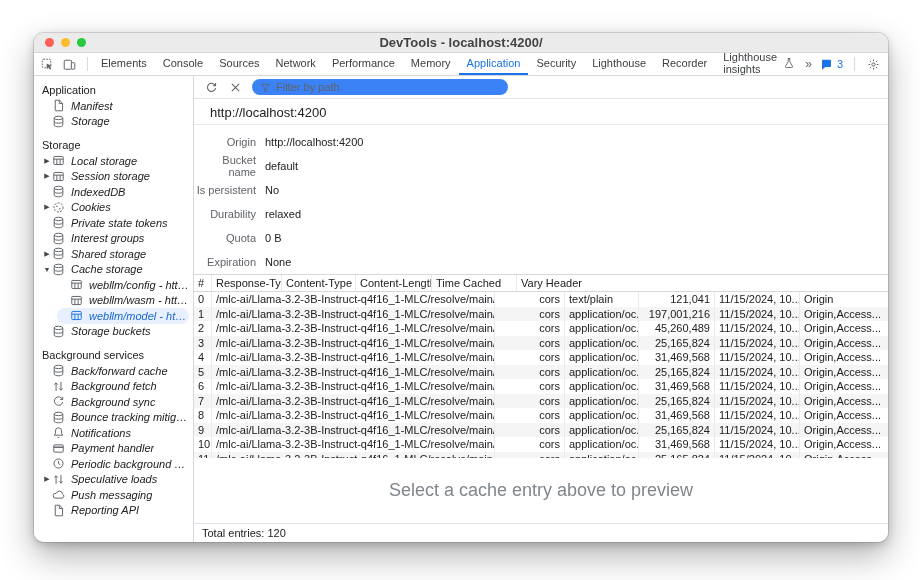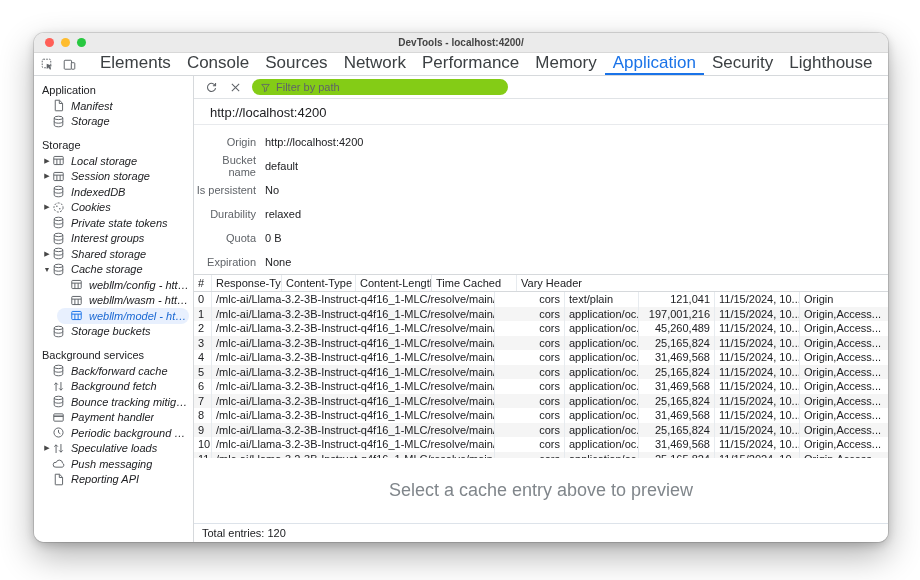--- a/index.html
+++ b/index.html
@@ -9,31 +9,31 @@
   .window { position:absolute; left:34px; top:33px; width:854px; height:509px;
     background:#fff; border-radius:10px; overflow:hidden;
     box-shadow:0 14px 34px rgba(0,0,0,.30), 0 3px 10px rgba(0,0,0,.18), 0 0 0 1px rgba(0,0,0,.12);
     display:flex; flex-direction:column; }
   
   .titlebar { height:20px; background:#ebebeb; border-bottom:1px solid #d8d8d8;
     display:flex; align-items:center; position:relative; flex:0 0 auto; }
   .traffic { display:flex; gap:7px; margin-left:11px; }
   .tl { width:9px; height:9px; border-radius:50%; display:inline-block; }
   .tl.red{ background:#ff5f57; } .tl.yellow{ background:#febc2e; } .tl.green{ background:#28c840; }
-  .win-title { position:absolute; left:0; right:0; text-align:center; font-size:10px;
+  .win-title { position:absolute; left:0; right:0; text-align:center; font-size:13px;
     font-weight:bold; color:#444; }
   
   .tabbar { height:23px; border-bottom:1px solid #d6d9dc; display:flex; align-items:center;
     background:#fff; flex:0 0 auto; padding-left:6px; }
   .tb-icon { width:14px; height:14px; display:inline-flex; align-items:center; justify-content:center; }
   .tb-icon svg { width:13px; height:13px; }
   .tabbar .lead { display:flex; gap:8px; align-items:center; margin-right:6px; }
   .vdiv { width:1px; height:14px; background:#d6d9dc; margin:0 5px; }
   .tabs { display:flex; align-items:center; height:100%; }
-  .tab { height:100%; display:flex; align-items:center; padding:0 8px; font-size:17px;
+  .tab { height:100%; display:flex; align-items:center; padding:0 8px; font-size:11px;
     color:#3c4043; cursor:default; border-bottom:2px solid transparent; }
   .tab.selected { color:#1a73e8; border-bottom-color:#1a73e8; }
   .tab .tab-trailing { margin-left:4px; width:12px; height:12px; }
   .tab .tab-trailing svg{ width:12px; height:12px; }
   .tabbar-right { margin-left:auto; display:flex; align-items:center; gap:6px; padding-right:8px; }
   .more-tabs { font-size:12px; color:#5f6368; padding:0 2px; }
   .msg-group { display:flex; align-items:center; gap:3px; }
   .msg-count { font-size:11px; color:#1a73e8; }
   
   .body { flex:1; display:flex; min-height:0; }
@@ -47,21 +47,21 @@
   .sb-item.selected { background:#e8f0fe; color:#1967d2; }
   .sb-item.selected svg * { stroke:#1a73e8; }
   .expander { width:10px; font-size:7px; color:#474747; text-align:center; flex:0 0 auto; }
   .sb-icon { width:13px; height:13px; margin-right:6px; flex:0 0 auto; display:inline-flex; }
   .sb-icon svg { width:13px; height:13px; }
   .sb-label { overflow:hidden; text-overflow:ellipsis; }
   
   .main { flex:1; display:flex; flex-direction:column; min-width:0; background:#fff; }
   .panel-toolbar { height:23px; flex:0 0 auto; border-bottom:1px solid #e0e3e6;
     display:flex; align-items:center; gap:10px; padding-left:10px; }
-  .filter-pill { width:256px; height:16px; background:#84cc16; border-radius:9px;
+  .filter-pill { width:256px; height:16px; background:#3b82f6; border-radius:9px;
     display:flex; align-items:center; padding:0 7px; gap:4px; }
   .filter-pill svg { width:11px; height:11px; }
   .filter-input { border:none; background:transparent; outline:none; font-size:11px;
     color:#202124; width:100%; font-family:inherit; }
   .filter-input::placeholder { color:#5f6368; }
   .origin-title { height:26px; flex:0 0 auto; border-bottom:1px solid #e8eaed;
     font-size:13px; color:#202124; padding:6px 0 0 16px; }
   .meta { height:149px; flex:0 0 auto; padding-top:5px; }
   .meta-row { display:flex; height:24px; align-items:center; font-size:11px; }
   .meta-label { width:62px; text-align:right; color:#5f6368; flex:0 0 auto; }
@@ -400,33 +400,53 @@
                 <div class="sb-item">
                   <span class="expander"></span>
                   <span class="sb-icon">
                   <svg viewBox="0 0 16 16" fill="none" stroke="#5f6368" stroke-width="1.2">
                     <path d="M5 13.5v-10M5 3.5 2.8 5.7M5 3.5l2.2 2.2M11 2.5v10M11 12.5l-2.2-2.2M11 12.5l2.2-2.2"></path>
                   </svg>
                 </span>
                   <span class="sb-label">Background fetch</span>
                 </div>
 
+                <div class="sb-item">
+                  <span class="expander"></span>
+                  <span class="sb-icon">
+                  <svg viewBox="0 0 16 16" fill="none" stroke="#5f6368" stroke-width="1.2">
+                    <path d="M12.9 5.4A5.2 5.2 0 1 0 13.2 8.6"></path>
+                    <path d="M13.2 2.4v3.2H10"></path>
+                  </svg>
+                </span>
+                  <span class="sb-label">Background sync</span>
+                </div>
 
                 <div class="sb-item">
                   <span class="expander"></span>
                   <span class="sb-icon">
                   <svg viewBox="0 0 16 16" fill="none" stroke="#5f6368" stroke-width="1.2">
                     <ellipse cx="8" cy="3.6" rx="5.3" ry="2.1"></ellipse>
                     <path d="M2.7 3.6v8.8c0 1.2 2.4 2.1 5.3 2.1s5.3-.9 5.3-2.1V3.6"></path>
                     <path d="M2.7 8c0 1.2 2.4 2.1 5.3 2.1S13.3 9.2 13.3 8"></path>
                   </svg>
                 </span>
                   <span class="sb-label">Bounce tracking mitigations</span>
                 </div>
 
+                <div class="sb-item">
+                  <span class="expander"></span>
+                  <span class="sb-icon">
+                  <svg viewBox="0 0 16 16" fill="none" stroke="#5f6368" stroke-width="1.2">
+                    <path d="M8 2.2a3.8 3.8 0 0 1 3.8 3.8v3.2l1.4 2.1H2.8l1.4-2.1V6A3.8 3.8 0 0 1 8 2.2z"></path>
+                    <path d="M6.8 13.4a1.3 1.3 0 0 0 2.4 0"></path>
+                  </svg>
+                </span>
+                  <span class="sb-label">Notifications</span>
+                </div>
 
                 <div class="sb-item">
                   <span class="expander"></span>
                   <span class="sb-icon">
                   <svg viewBox="0 0 16 16" fill="none" stroke="#5f6368" stroke-width="1.2">
                     <rect x="2.2" y="3.5" width="11.6" height="9" rx="1"></rect>
                     <path d="M2.2 6.4h11.6" stroke-width="1.8"></path>
                   </svg>
                 </span>
                   <span class="sb-label">Payment handler</span>

